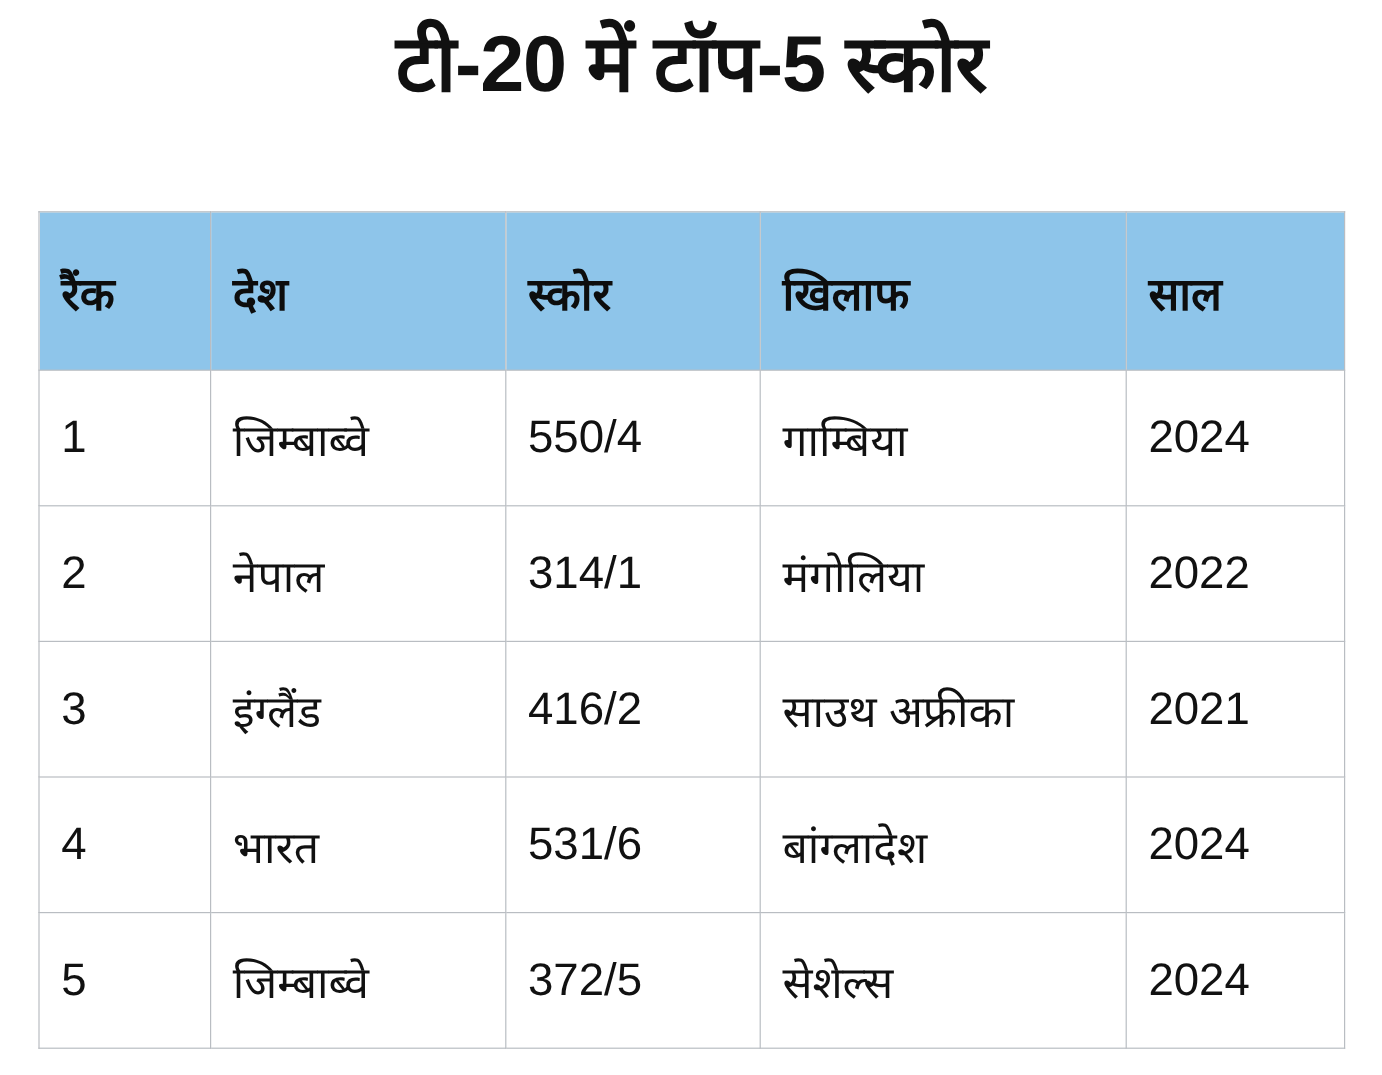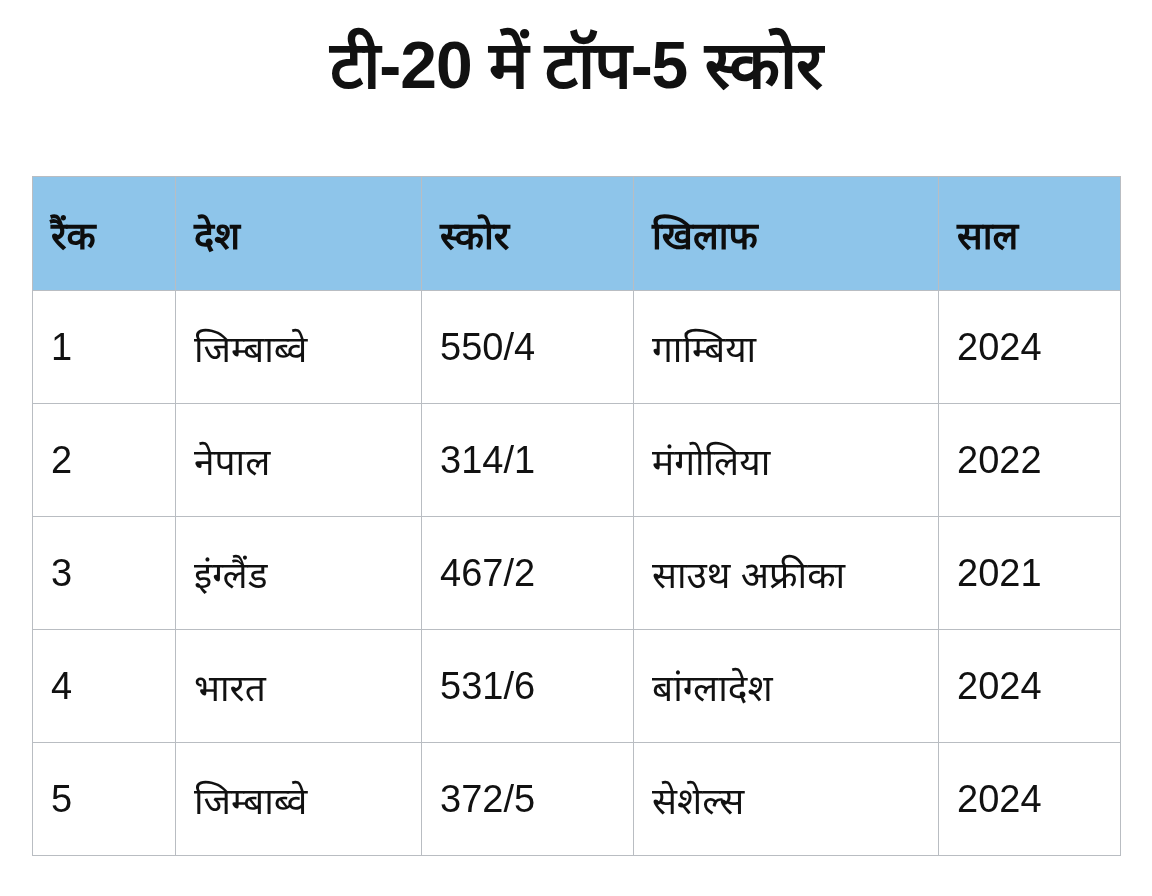--- a/index.html
+++ b/index.html
@@ -20,21 +20,21 @@
     position: relative;
     background: #ffffff;
     box-sizing: border-box;
   }
   .title {
     text-align: center;
     font-size: 66px;
     font-weight: bold;
     letter-spacing: -1px;
     color: #111111;
-    padding-top: 28px;
+    padding-top: 16px;
     line-height: 1.15;
     font-family: "Liberation Sans", sans-serif;
   }
   .table-wrap {
     position: absolute;
     left: 32px;
     top: 176px;
     width: 1088px;
   }
   table.score-table {
@@ -61,21 +61,21 @@
     background: #ffffff;
     height: 113px;
     box-sizing: border-box;
     white-space: nowrap;
     overflow: hidden;
   }
   table.score-table thead th {
     background: #8ec5ea;
     font-weight: bold;
     font-size: 38px;
-    height: 114px;
+    height: 132px;
     color: #0d0d0d;
   }
   table.score-table td.num {
     font-size: 38px;
   }
 </style>
 </head>
 <body>
 
 <div class="page">
@@ -111,21 +111,21 @@
         <tr>
           <td class="num">2</td>
           <td>नेपाल</td>
           <td class="num">314/1</td>
           <td>मंगोलिया</td>
           <td class="num">2022</td>
         </tr>
         <tr>
           <td class="num">3</td>
           <td>इंग्लैंड</td>
-          <td class="num">467/2</td>
+          <td class="num">416/2</td>
           <td>साउथ अफ्रीका</td>
           <td class="num">2021</td>
         </tr>
         <tr>
           <td class="num">4</td>
           <td>भारत</td>
           <td class="num">531/6</td>
           <td>बांग्लादेश</td>
           <td class="num">2024</td>
         </tr>

